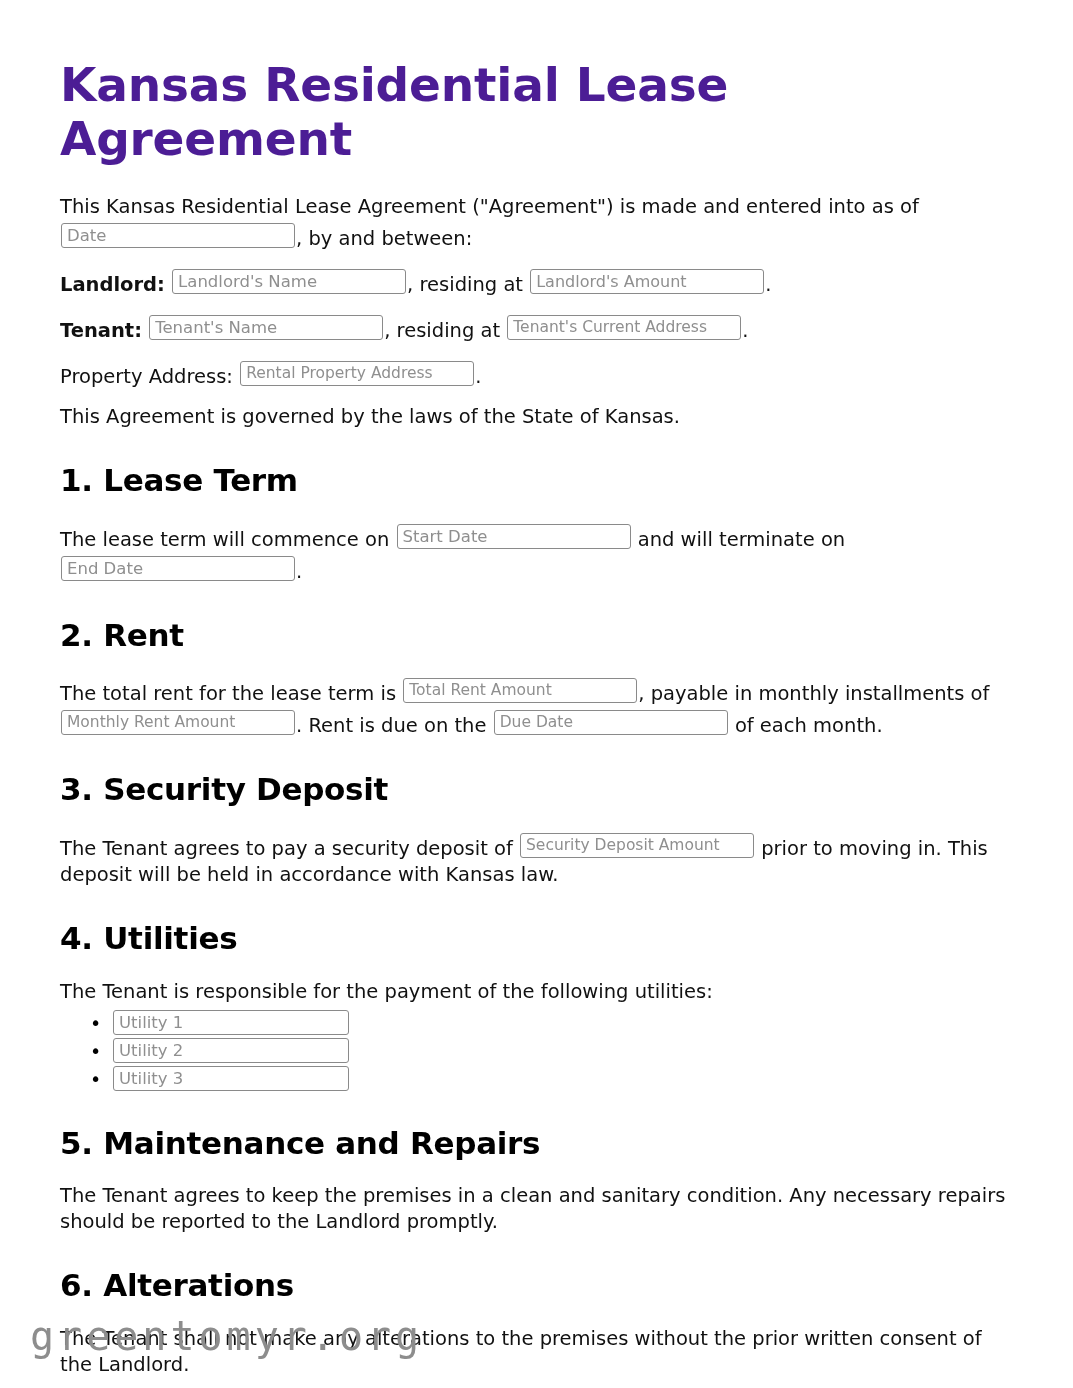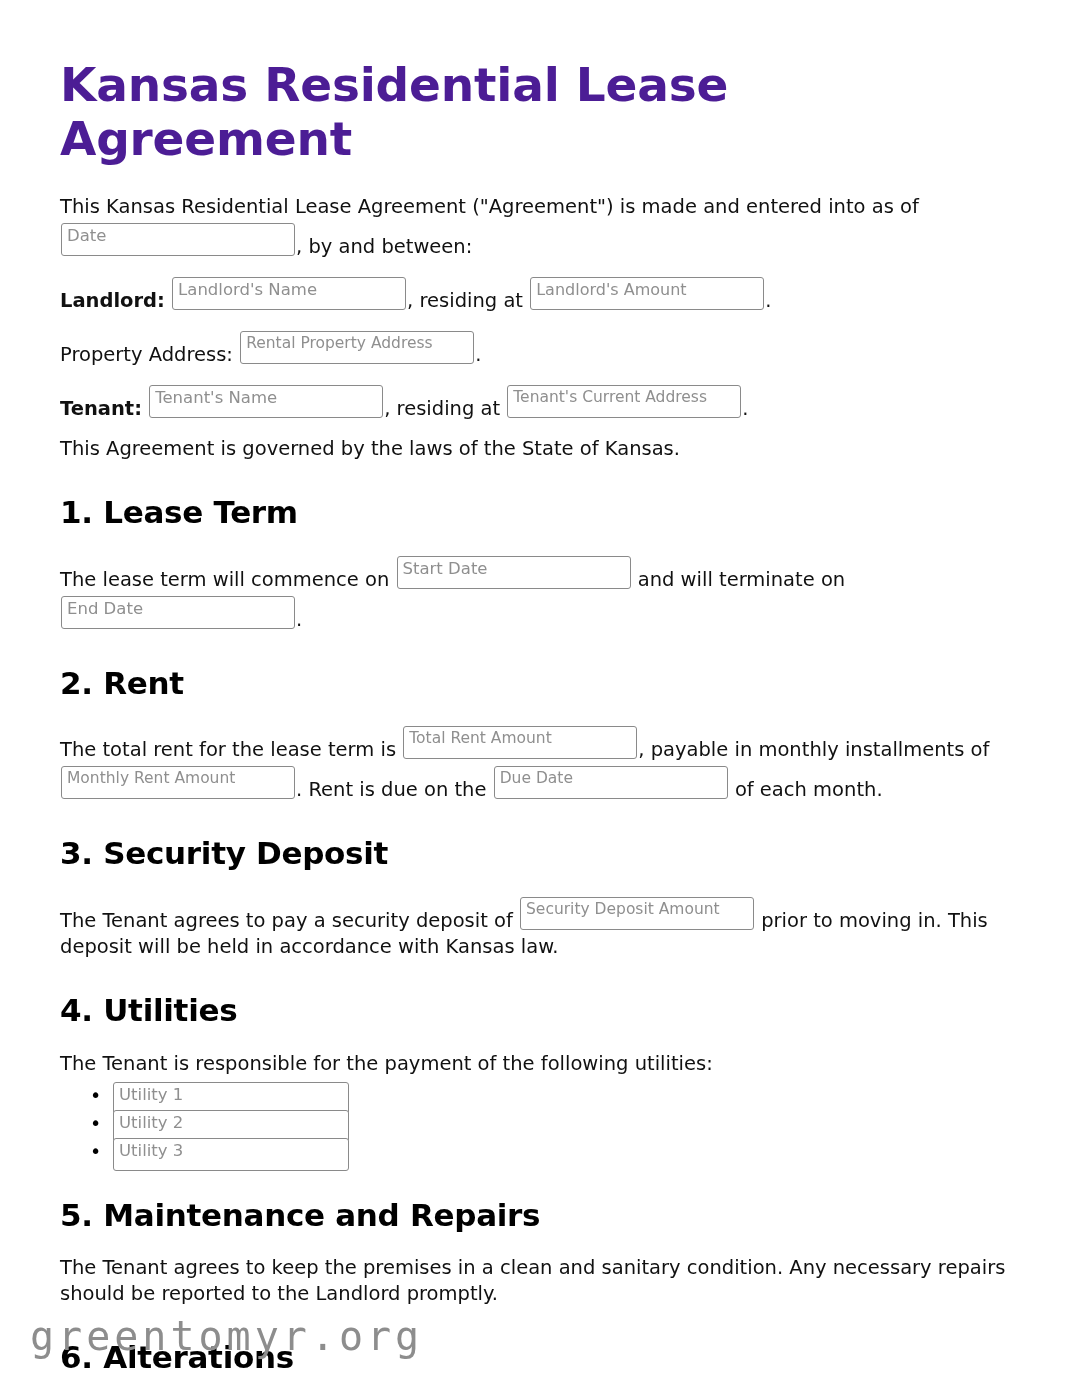--- a/index.html
+++ b/index.html
@@ -45,21 +45,21 @@
     line-height: 26px;
     margin: 0 0 14px 0;
     color: #111;
   }
   p.para.tight { margin-bottom: 4px; }
   .lbl-bold { font-weight: bold; }
   
   .field {
     display: inline-block;
     vertical-align: baseline;
-    height: 33px;
+    height: 25px;
     line-height: 23px;
     width: 234px;
     border: 1px solid #8a8a8a;
     border-radius: 3px;
     background: #ffffff;
     color: #8f8f8f;
     font-family: "DejaVu Sans", "Liberation Sans", sans-serif;
     font-size: 16.5px;
     padding: 0 5px;
     margin: 0 1px;
@@ -120,28 +120,28 @@
     <span class="field">Date</span><span>, by and between:</span>
   </p>
 
   <p class="para">
     <span class="lbl-bold">Landlord:</span>
     <span class="field">Landlord's Name</span><span>, residing at</span>
     <span class="field fit-addr">Landlord's Amount</span><span>.</span>
   </p>
 
   <p class="para">
-    <span>Property Address:</span>
-    <span class="field narrow-txt">Rental Property Address</span><span>.</span>
+    <span class="lbl-bold">Tenant:</span>
+    <span class="field">Tenant's Name</span><span>, residing at</span>
+    <span class="field narrow-txt">Tenant's Current Address</span><span>.</span>
   </p>
 
   <p class="para">
-    <span class="lbl-bold">Tenant:</span>
-    <span class="field">Tenant's Name</span><span>, residing at</span>
-    <span class="field narrow-txt">Tenant's Current Address</span><span>.</span>
+    <span>Property Address:</span>
+    <span class="field narrow-txt">Rental Property Address</span><span>.</span>
   </p>
 
   <p class="para">This Agreement is governed by the laws of the State of Kansas.</p>
 
   <h2 class="section-heading">1. Lease Term</h2>
   <p class="para">
     <span>The lease term will commence on</span>
     <span class="field">Start Date</span>
     <span>and will terminate on</span>
     <span class="field">End Date</span><span>.</span>

